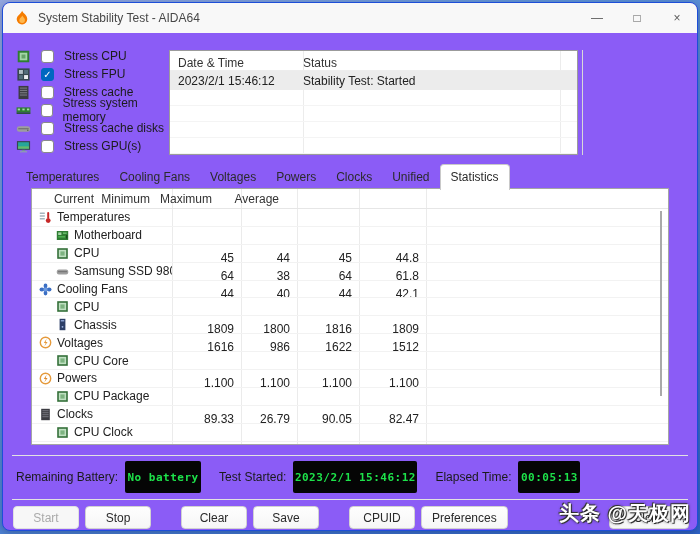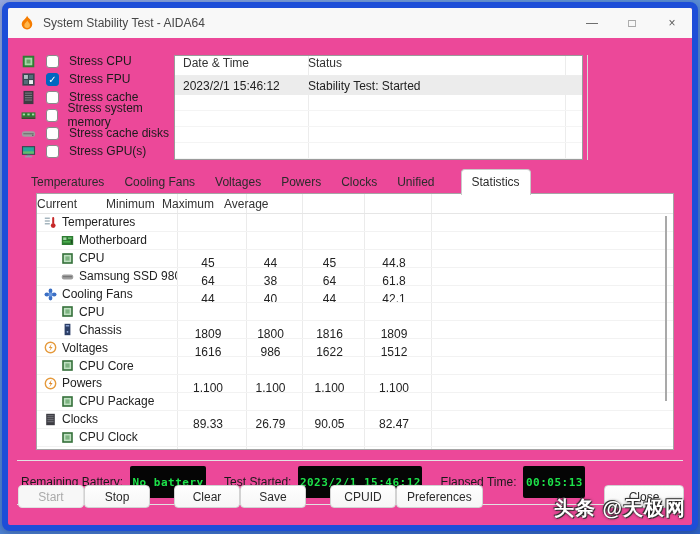--- a/index.html
+++ b/index.html
@@ -4,78 +4,78 @@
 <style>
   * { margin:0; padding:0; box-sizing:border-box; }
   html,body { width:700px; height:534px; overflow:hidden; }
   body {
     font-family:"Liberation Sans", sans-serif;
     background:linear-gradient(150deg,#94a7e1 0%,#5f93d8 35%,#3f74d2 75%,#2f63c8 100%);
     position:relative; font-size:12px; color:#222;
   }
   #window {
     position:absolute; left:2px; top:2px; width:696px; height:529px;
-    background:#ec4899; border:6px solid #1d4ed8; border-radius:8px;
+    background:#8b5cf6; border:1px solid #1d4ed8; border-radius:8px;
     box-shadow:0 2px 8px rgba(0,0,0,.25); overflow:hidden;
   }
   
   #titlebar { position:absolute; left:0; top:0; right:0; height:30px; background:#f8f8f8; display:flex; align-items:center; }
   #titlebar .appicon { margin-left:11px; width:16px; height:16px; display:inline-flex; }
   #titlebar .title { margin-left:8px; color:#474747; font-size:12px; }
   #controls { margin-left:auto; display:flex; height:100%; }
   #controls .wbtn { width:40px; height:100%; display:flex; align-items:center; justify-content:center; color:#5c5c5c; font-size:12px; }
   
   #stress-options { position:absolute; left:13px; top:44px; width:152px; }
   .opt { height:18px; display:flex; align-items:center; gap:10px; }
   .opt .ic { display:inline-flex; width:15px; height:15px; }
   .cb { width:13px; height:13px; border:1px solid #8a8a8a; border-radius:3px; background:#fff;
         display:inline-flex; align-items:center; justify-content:center; font-size:10px; color:#fff; }
   .cb.checked { background:#0067c0; border-color:#0067c0; }
   .optlabel { color:#1c1c1c; }
   
   #logtable { position:absolute; left:166px; top:47px; width:409px; height:105px; background:#fff; border:1px solid #9b9b9b; }
   .log-colsep { position:absolute; top:0; bottom:0; width:1px; background:#ececec; }
-  #loghead { position:relative; height:20px; display:flex; align-items:flex-start; border-bottom:1px solid #ededed; color:#333; }
+  #loghead { position:relative; height:20px; display:flex; align-items:flex-end; border-bottom:1px solid #ededed; color:#333; }
   #loghead span:first-child { width:133px; padding-left:8px; }
   #logrows { position:relative; }
   .logrow { height:19px; display:flex; align-items:center; }
   .logrow.selected { background:#ececec; }
   .logrow span:first-child { width:133px; padding-left:8px; }
   .logrow-empty { height:16px; border-bottom:1px solid #f4f4f4; }
   #log-right-sep { position:absolute; left:579px; top:47px; height:105px; width:1px; background:#d8d8d8; }
   
   #tabs { position:absolute; left:13px; top:160px; height:26px; display:flex; align-items:flex-end; z-index:3; }
   .tab { padding:0 10px; height:23px; line-height:22px; color:#2b2b2b; }
   .tab.active { background:#fff; border:1px solid #c9c9c9; border-bottom:none; border-radius:4px 4px 0 0;
-                height:26px; line-height:25px; margin-bottom:-1px;margin-left:16px; }
+                height:26px; line-height:25px; margin-bottom:-1px; }
   
   #statpanel { position:absolute; left:28px; top:185px; width:638px; height:257px; background:#fff; border:1px solid #a5a5a5; overflow:hidden; z-index:2; }
   .stat-colsep { position:absolute; top:0; bottom:0; width:1px; background:#ebebeb; }
   #stathead { position:relative; height:20px; display:flex; align-items:center; border-bottom:1px solid #e6e6e6; color:#333; }
   .h-item { width:140px; padding-left:8px; }
-  .h-num { text-align:left; padding-right:7px; }
+  .h-num { text-align:right; padding-right:7px; }
   .c1{width:69px;} .c2{width:56px;} .c3{width:62px;} .c4{width:67px;}
   .statrow { position:relative; height:17.9px; display:flex; align-items:center; border-bottom:1px solid #f2f2f2; }
   .statrow .itemcell { width:140px; display:flex; align-items:center; gap:5px; overflow:hidden; white-space:nowrap; }
   .statrow.group .itemcell { padding-left:7px; }
   .statrow.item .itemcell { padding-left:24px; }
-  .statrow .num { text-align:center; padding-right:7px; color:#222;margin-top:45px; }
+  .statrow .num { text-align:right; padding-right:7px; color:#222;margin-top:45px; }
   .statrow .ic { display:inline-flex; width:13px; height:13px; flex:none; }
   #stat-scrollthumb { position:absolute; right:6px; top:22px; width:2px; height:185px; background:#a9a9a9; }
   
   .hdiv { position:absolute; left:9px; right:9px; height:1px; background:#e2e2e2; }
   
   #statusbar { position:absolute; left:13px; top:464px; right:10px; height:20px; display:flex; align-items:center; gap:18px; }
   .sb-group { display:flex; align-items:center; gap:7px; }
   .sb-label { color:#1a1a1a; }
   .lcd { background:#050505; border-radius:2px; height:32px; display:flex; align-items:center; justify-content:center;
          font-family:"DejaVu Sans Mono", monospace; font-size:11px; font-weight:bold; color:#1de24a; letter-spacing:.5px; }
   .lcd.w1{min-width:76px;} .lcd.w2{min-width:124px;} .lcd.w3{min-width:62px;}
   
-  #buttons { position:absolute; left:10px; right:8px; top:477px; height:23px; display:flex; }
+  #buttons { position:absolute; left:10px; right:8px; top:503px; height:23px; display:flex; gap:6px; }
   .btn { min-width:66px; height:23px; padding:0 10px; background:linear-gradient(#fefefe,#f6f6f6);
          border:1px solid #d2d2d2; border-radius:4px; font-size:12px; color:#2a2a2a;
          display:flex; align-items:center; justify-content:center; font-family:inherit; }
   .btn.disabled { color:#aaa; border-color:#e0e0e0; background:#f7f7f7; }
   .btn.gap { margin-left:24px; }
   .btn.push { margin-left:auto; min-width:80px; }
   
   #watermark { position:absolute; right:6px; bottom:3px; z-index:10; font-size:20px; font-weight:bold; color:#fff;
                letter-spacing:1px; text-shadow:0 0 3px rgba(0,0,0,.85), 1px 1px 0 #444, -1px -1px 0 #444;margin-left:36px; }
 </style>

